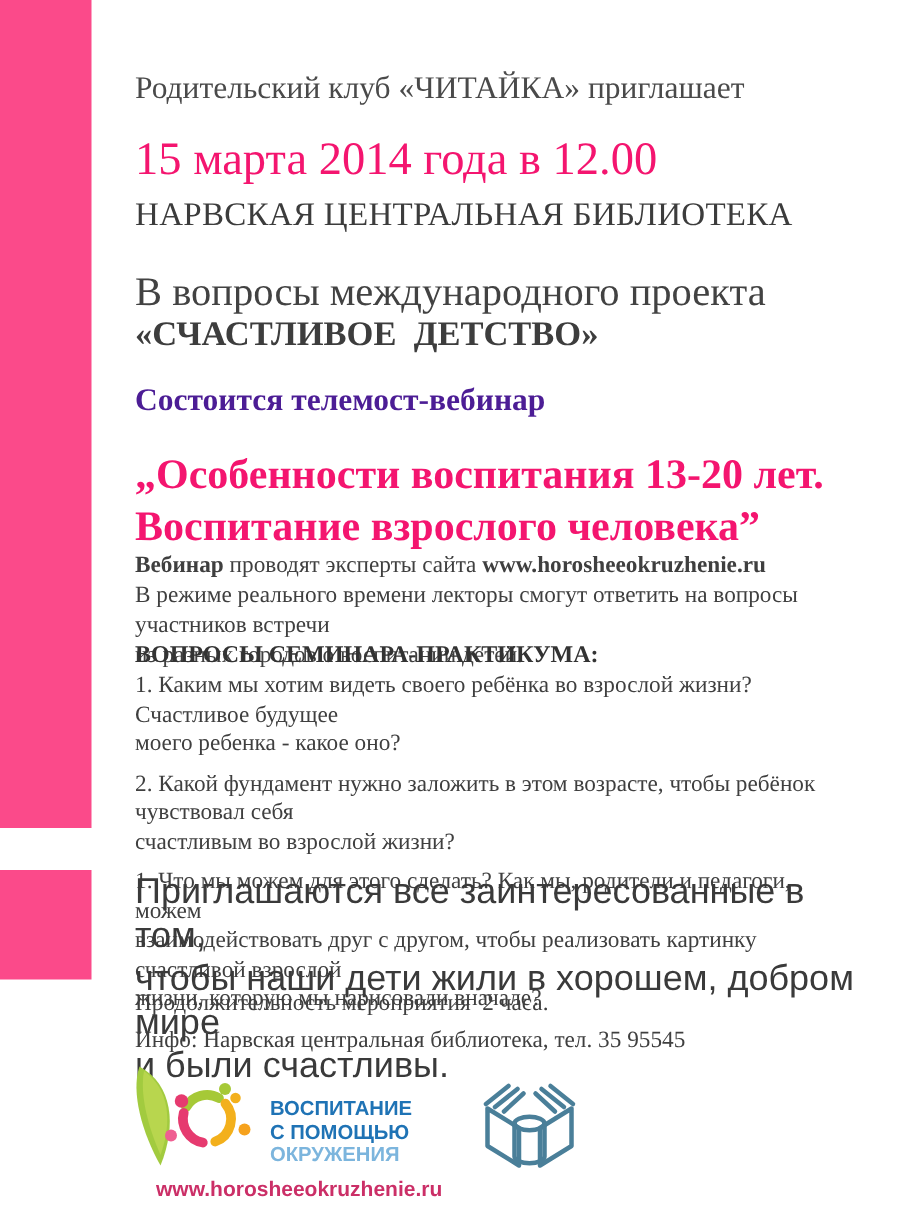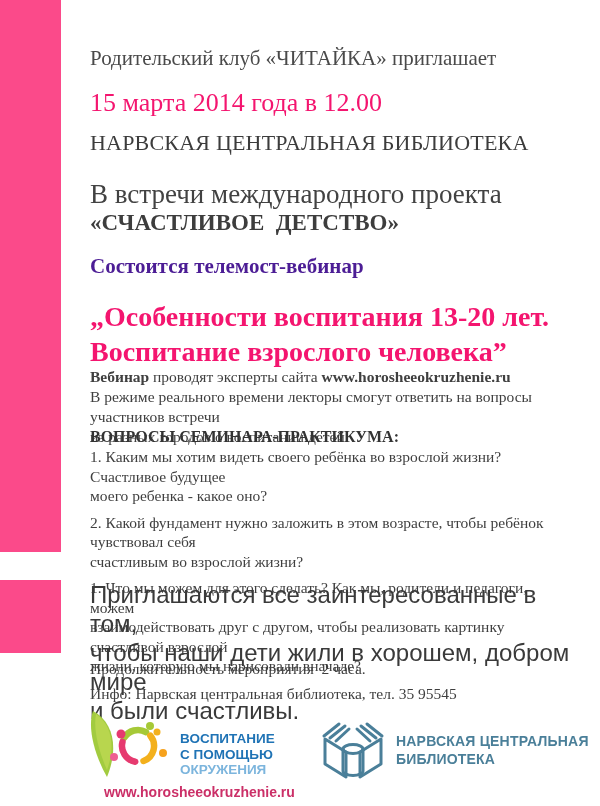--- a/index.html
+++ b/index.html
@@ -4,21 +4,21 @@
 <style>
   html,body{margin:0;padding:0;background:#fff;}
   .page{position:relative;width:600px;height:806px;background:#ffffff;overflow:hidden;
         font-family:"Liberation Serif", serif;color:#3f3f3f;}
   .abs{position:absolute;left:90px;}
   .pre{white-space:pre-wrap;}
   .pink-bar{position:absolute;left:0;width:61px;background:#fb4a8a;}
   .bar1{top:0;height:552px;}
   .bar2{top:580px;height:73px;}
   .club-line{top:46px;font-size:21px;color:#4a4a4a;}
-  .date-line{top:88px;font-size:26px;color:#f4156f;}
+  .date-line{top:88px;font-size:31px;color:#f4156f;}
   .venue-line{top:130px;font-size:22px;color:#3c3c3c;letter-spacing:.2px;}
   .proj-intro{top:179px;font-size:27px;color:#424242;}
   .proj-name{top:210px;font-size:23px;font-weight:bold;color:#3d3d3d;}
   .ev1{top:254px;font-size:21px;font-weight:bold;color:#4c1d95;}
   .ev2{top:281px;font-size:21px;font-weight:bold;color:#f4156f;}
   .ev-t1{top:301px;font-size:28px;font-weight:bold;color:#f4156f;}
   .ev-t2{top:336px;font-size:28px;font-weight:bold;color:#f4156f;}
   .small{font-size:15.5px;line-height:20px;color:#3f3f3f;width:478px;}
   .webinar-line{top:367px;}
   .webinar-desc{top:387px;}
@@ -45,21 +45,21 @@
 
 <div class="page">
 
   <div class="pink-bar bar1"></div>
   <div class="pink-bar bar2"></div>
 
   <div class="abs club-line">Родительский клуб «ЧИТАЙКА» приглашает</div>
   <div class="abs date-line">15 марта 2014 года в 12.00</div>
   <div class="abs venue-line">НАРВСКАЯ ЦЕНТРАЛЬНАЯ БИБЛИОТЕКА</div>
 
-  <div class="abs proj-intro">В встречи международного проекта</div>
+  <div class="abs proj-intro">В вопросы международного проекта</div>
   <div class="abs proj-name pre">«СЧАСТЛИВОЕ  ДЕТСТВО»</div>
 
   <div class="abs ev1">Состоится телемост-вебинар</div>
   <div class="abs ev-t1">„Особенности воспитания 13-20 лет.</div>
   <div class="abs ev-t2">Воспитание взрослого человека”</div>
 
   <div class="abs small webinar-line">
     <b>Вебинар</b><span> проводят эксперты сайта </span><b>www.horosheeokruzhenie.ru</b>
   </div>
   <div class="abs small webinar-desc pre">В режиме реального времени лекторы смогут ответить на вопросы участников встречи
@@ -109,18 +109,14 @@
       <g fill="none" stroke="#4a7f99" stroke-width="3" stroke-linejoin="round" stroke-linecap="round">
         <path d="M7,19 L7,44 L28,57 L28,32 Z"></path>
         <path d="M63,19 L63,44 L42,57 L42,32 Z"></path>
         <ellipse cx="35" cy="29" rx="10" ry="4.5"></ellipse>
         <path d="M25,29 L25,51 A10,4.5 0 0 0 45,51 L45,29"></path>
         <path d="M6,16 L21,4 M12,18 L27,6 M18,21 L31,9"></path>
         <path d="M64,16 L49,4 M58,18 L43,6 M52,21 L39,9"></path>
       </g>
     </svg>
   </div>
-  <div class="logo-lib-text">
-    <div>НАРВСКАЯ ЦЕНТРАЛЬНАЯ</div>
-    <div>БИБЛИОТЕКА</div>
-  </div>
 
 </div>
 
 </body></html>

